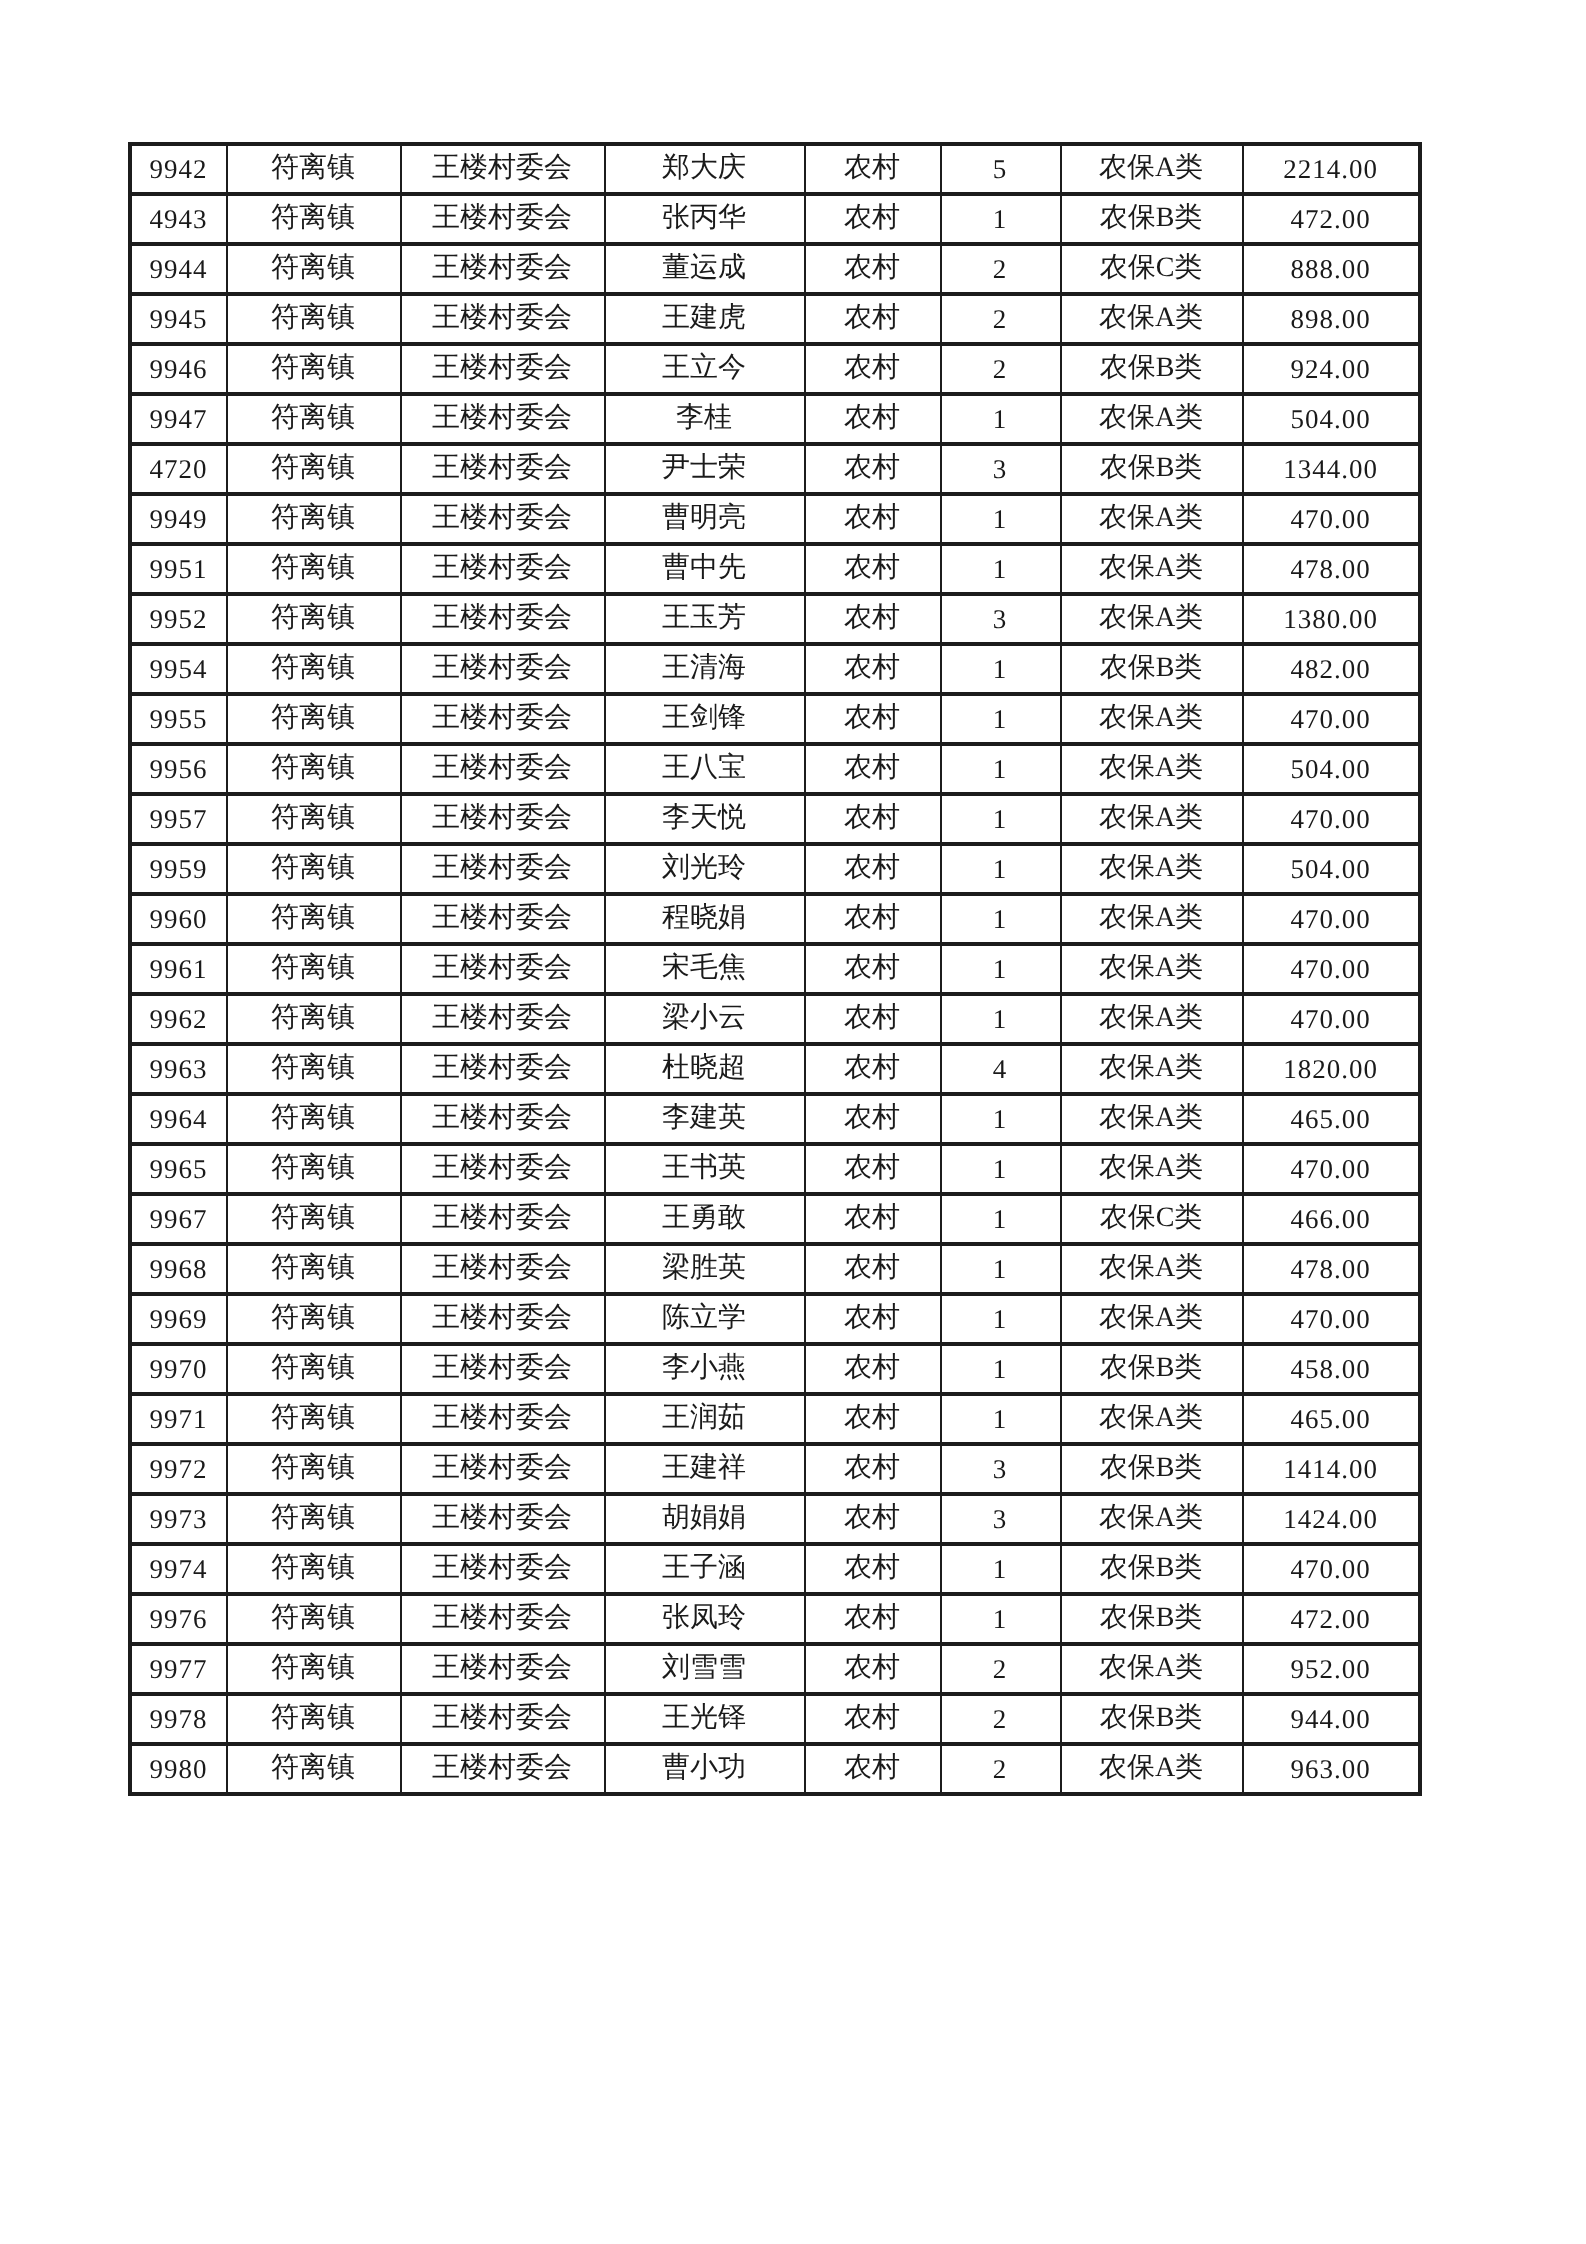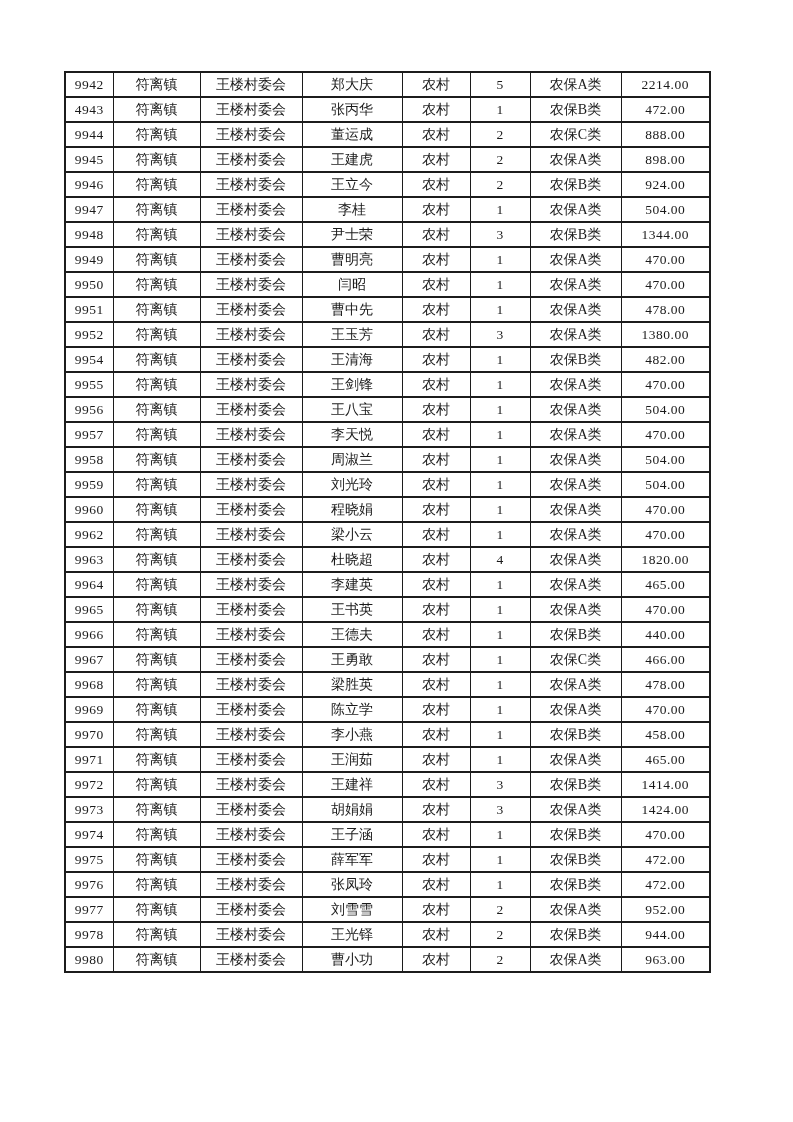--- a/index.html
+++ b/index.html
@@ -112,50 +112,40 @@
           <td class="num">9947</td>
           <td>符离镇</td>
           <td>王楼村委会</td>
           <td>李桂</td>
           <td>农村</td>
           <td class="num">1</td>
           <td>农保A类</td>
           <td class="num">504.00</td>
         </tr>
         <tr>
-          <td class="num">9948</td>
+          <td class="num">4720</td>
           <td>符离镇</td>
           <td>王楼村委会</td>
           <td>尹士荣</td>
           <td>农村</td>
           <td class="num">3</td>
           <td>农保B类</td>
           <td class="num">1344.00</td>
         </tr>
         <tr>
           <td class="num">9949</td>
           <td>符离镇</td>
           <td>王楼村委会</td>
           <td>曹明亮</td>
           <td>农村</td>
           <td class="num">1</td>
           <td>农保A类</td>
           <td class="num">470.00</td>
         </tr>
         <tr>
-          <td class="num">9950</td>
-          <td>符离镇</td>
-          <td>王楼村委会</td>
-          <td>闫昭</td>
-          <td>农村</td>
-          <td class="num">1</td>
-          <td>农保A类</td>
-          <td class="num">470.00</td>
-        </tr>
-        <tr>
           <td class="num">9951</td>
           <td>符离镇</td>
           <td>王楼村委会</td>
           <td>曹中先</td>
           <td>农村</td>
           <td class="num">1</td>
           <td>农保A类</td>
           <td class="num">478.00</td>
         </tr>
         <tr>
@@ -202,50 +192,50 @@
           <td class="num">9957</td>
           <td>符离镇</td>
           <td>王楼村委会</td>
           <td>李天悦</td>
           <td>农村</td>
           <td class="num">1</td>
           <td>农保A类</td>
           <td class="num">470.00</td>
         </tr>
         <tr>
-          <td class="num">9958</td>
-          <td>符离镇</td>
-          <td>王楼村委会</td>
-          <td>周淑兰</td>
+          <td class="num">9959</td>
+          <td>符离镇</td>
+          <td>王楼村委会</td>
+          <td>刘光玲</td>
           <td>农村</td>
           <td class="num">1</td>
           <td>农保A类</td>
           <td class="num">504.00</td>
         </tr>
         <tr>
-          <td class="num">9959</td>
-          <td>符离镇</td>
-          <td>王楼村委会</td>
-          <td>刘光玲</td>
-          <td>农村</td>
-          <td class="num">1</td>
-          <td>农保A类</td>
-          <td class="num">504.00</td>
-        </tr>
-        <tr>
           <td class="num">9960</td>
           <td>符离镇</td>
           <td>王楼村委会</td>
           <td>程晓娟</td>
           <td>农村</td>
           <td class="num">1</td>
           <td>农保A类</td>
           <td class="num">470.00</td>
         </tr>
         <tr>
+          <td class="num">9961</td>
+          <td>符离镇</td>
+          <td>王楼村委会</td>
+          <td>宋毛焦</td>
+          <td>农村</td>
+          <td class="num">1</td>
+          <td>农保A类</td>
+          <td class="num">470.00</td>
+        </tr>
+        <tr>
           <td class="num">9962</td>
           <td>符离镇</td>
           <td>王楼村委会</td>
           <td>梁小云</td>
           <td>农村</td>
           <td class="num">1</td>
           <td>农保A类</td>
           <td class="num">470.00</td>
         </tr>
         <tr>
@@ -270,30 +260,20 @@
         </tr>
         <tr>
           <td class="num">9965</td>
           <td>符离镇</td>
           <td>王楼村委会</td>
           <td>王书英</td>
           <td>农村</td>
           <td class="num">1</td>
           <td>农保A类</td>
           <td class="num">470.00</td>
-        </tr>
-        <tr>
-          <td class="num">9966</td>
-          <td>符离镇</td>
-          <td>王楼村委会</td>
-          <td>王德夫</td>
-          <td>农村</td>
-          <td class="num">1</td>
-          <td>农保B类</td>
-          <td class="num">440.00</td>
         </tr>
         <tr>
           <td class="num">9967</td>
           <td>符离镇</td>
           <td>王楼村委会</td>
           <td>王勇敢</td>
           <td>农村</td>
           <td class="num">1</td>
           <td>农保C类</td>
           <td class="num">466.00</td>
@@ -360,30 +340,20 @@
         </tr>
         <tr>
           <td class="num">9974</td>
           <td>符离镇</td>
           <td>王楼村委会</td>
           <td>王子涵</td>
           <td>农村</td>
           <td class="num">1</td>
           <td>农保B类</td>
           <td class="num">470.00</td>
-        </tr>
-        <tr>
-          <td class="num">9975</td>
-          <td>符离镇</td>
-          <td>王楼村委会</td>
-          <td>薛军军</td>
-          <td>农村</td>
-          <td class="num">1</td>
-          <td>农保B类</td>
-          <td class="num">472.00</td>
         </tr>
         <tr>
           <td class="num">9976</td>
           <td>符离镇</td>
           <td>王楼村委会</td>
           <td>张凤玲</td>
           <td>农村</td>
           <td class="num">1</td>
           <td>农保B类</td>
           <td class="num">472.00</td>

